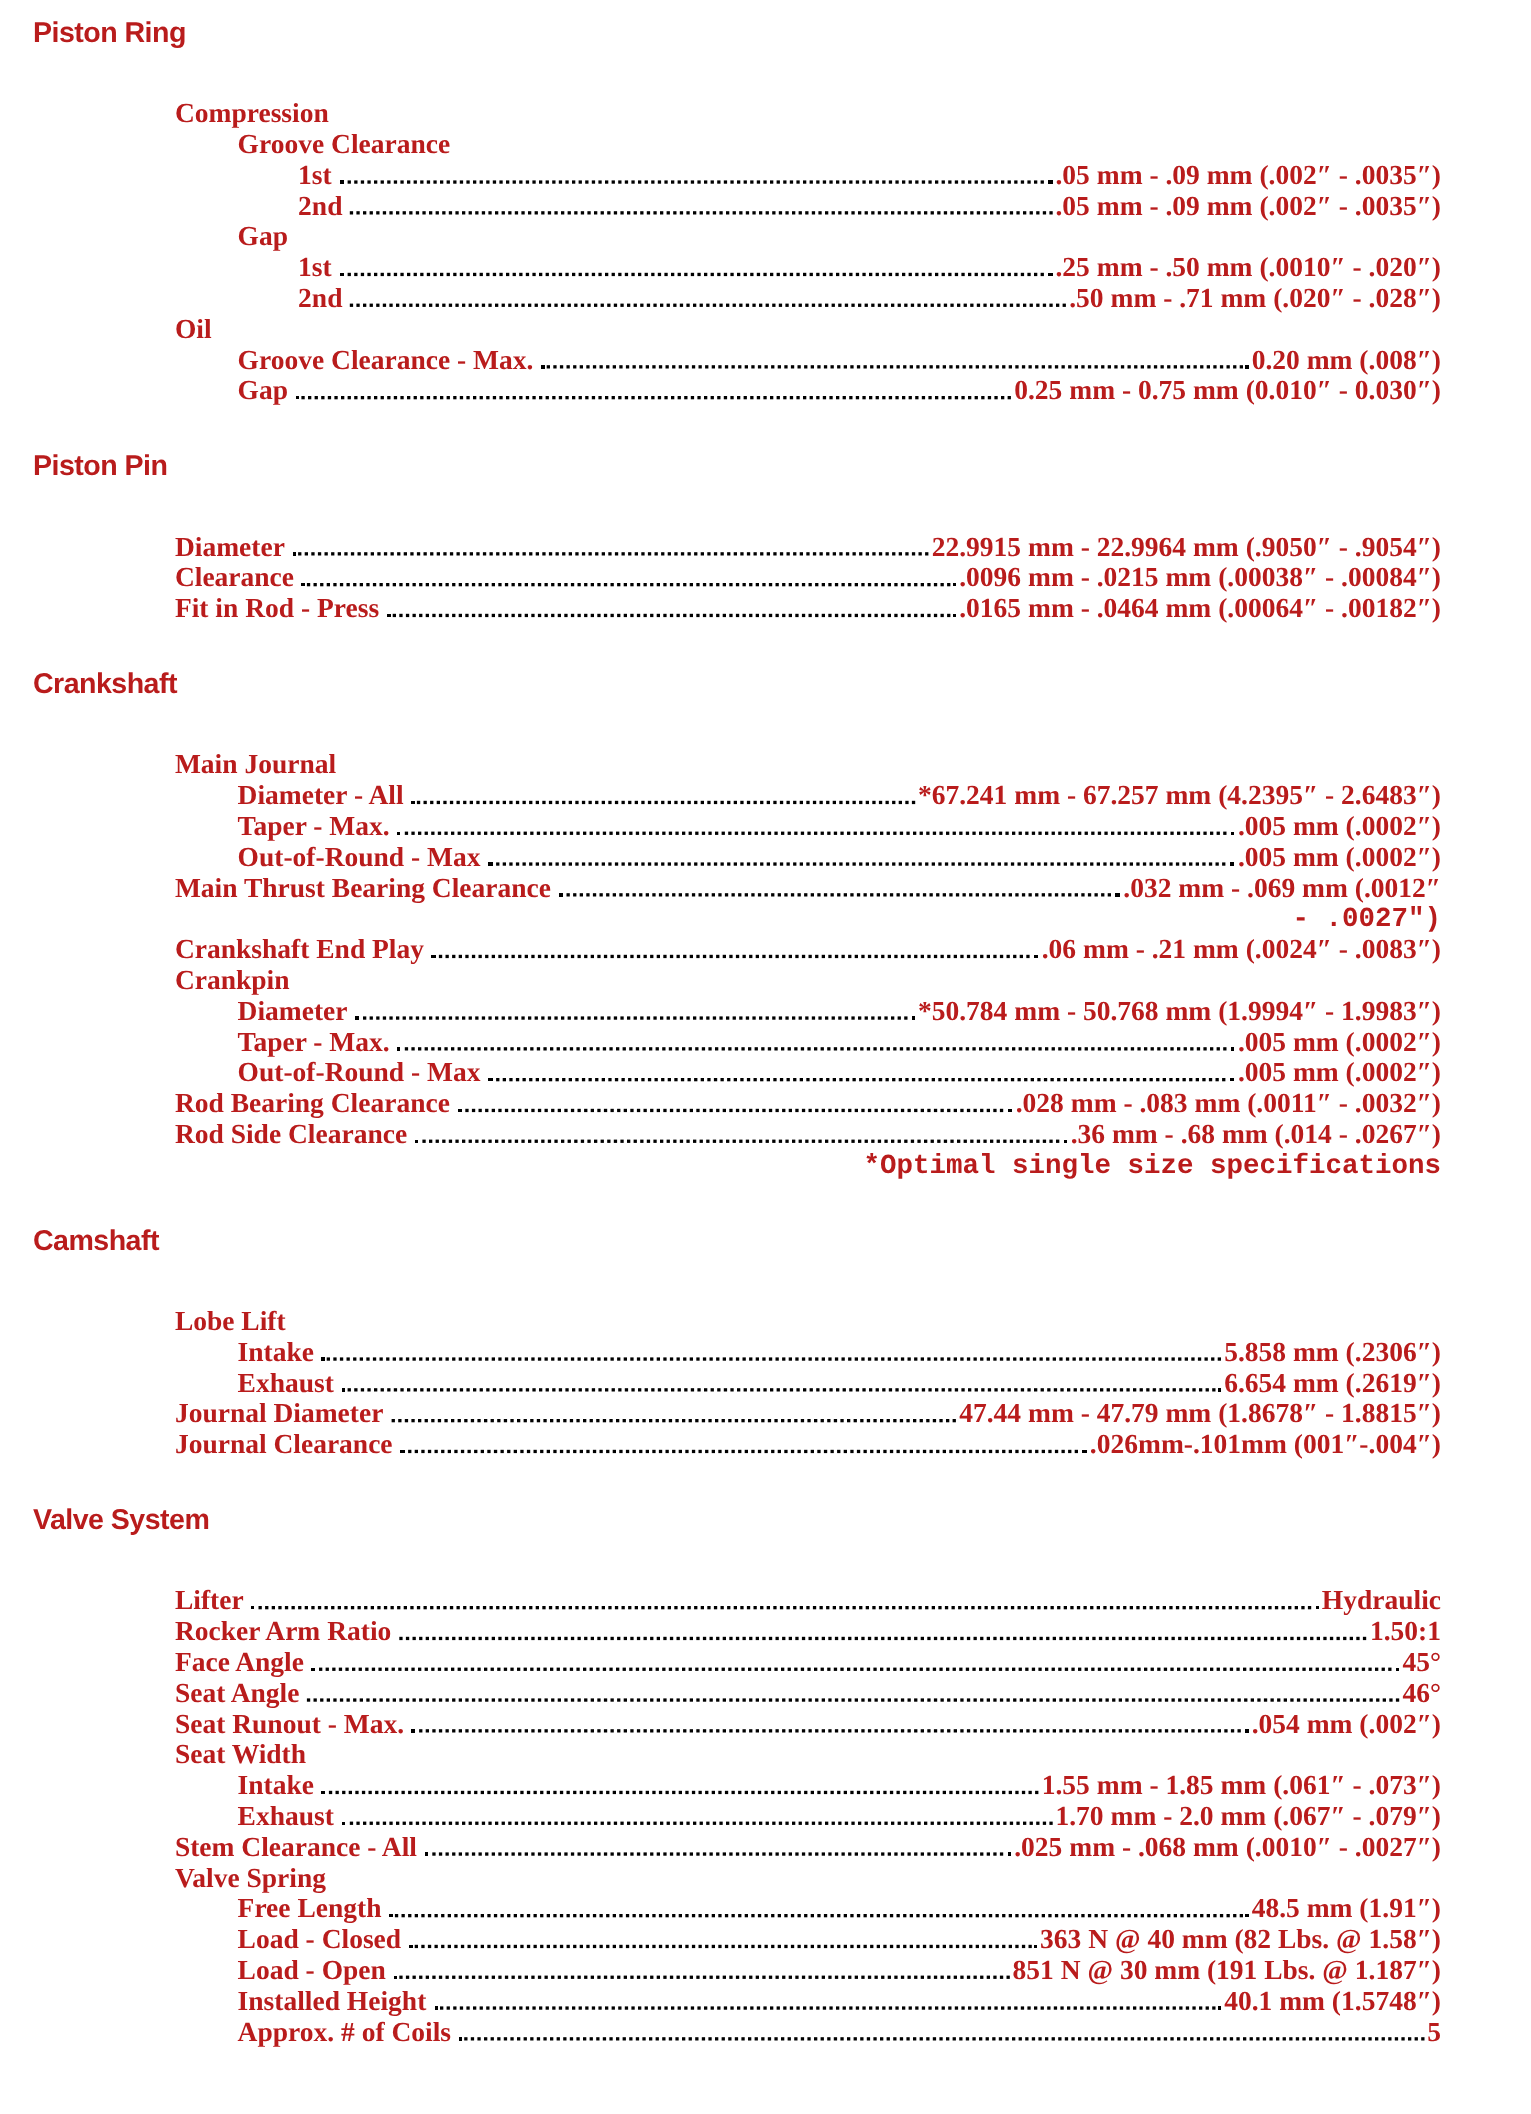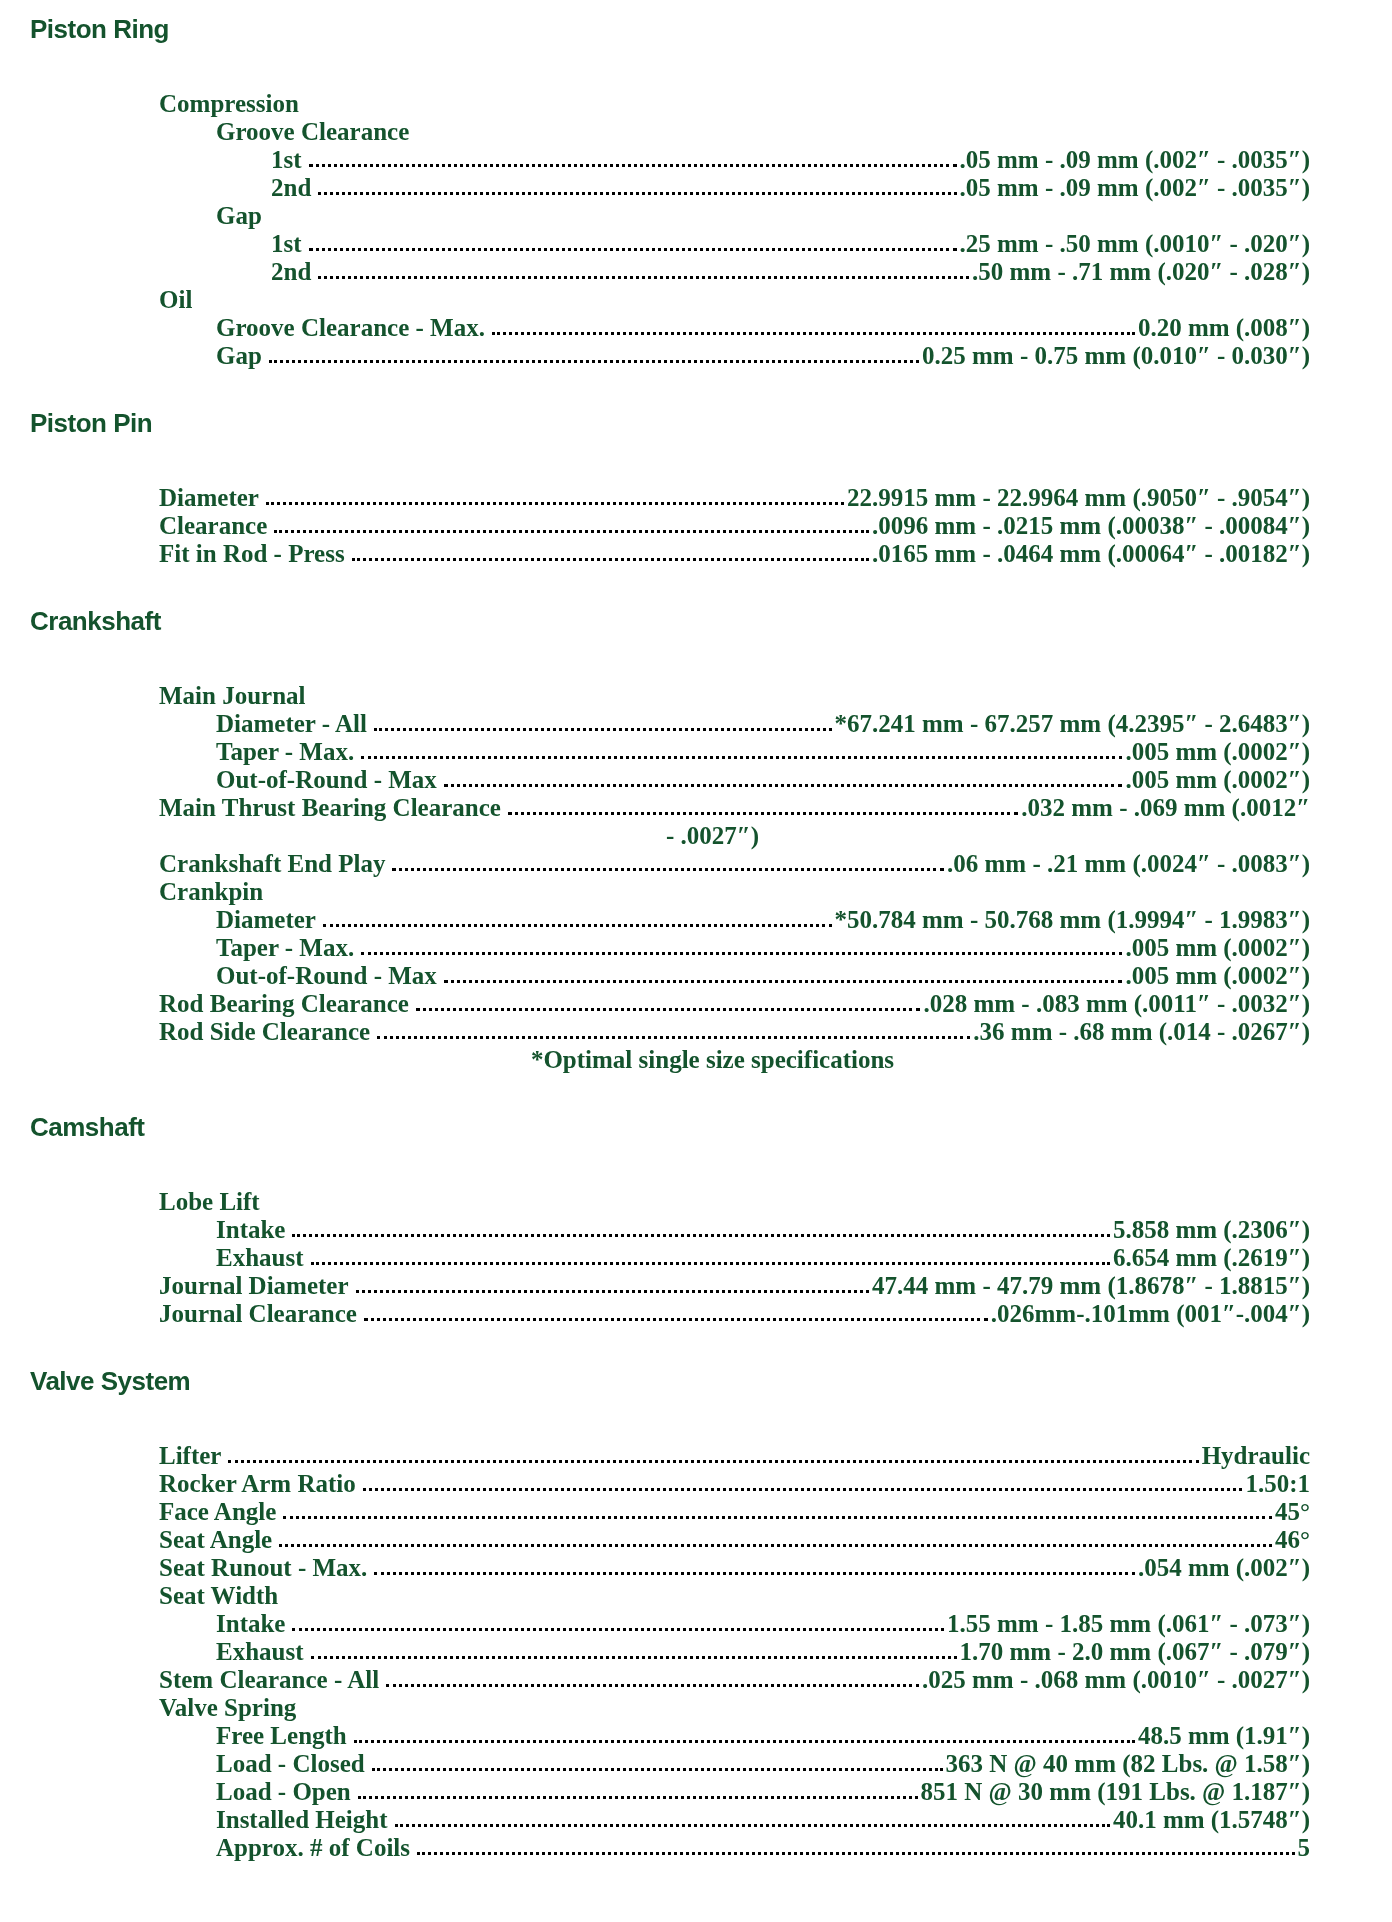--- a/index.html
+++ b/index.html
@@ -6,21 +6,21 @@
     margin: 0;
     padding: 0;
     background: #ffffff;
   }
   .page {
     position: relative;
     width: 1392px;
     min-height: 1922px;
     box-sizing: border-box;
     background: #ffffff;
-    color: #14532d;
+    color: #b91c1c;
     padding: 14px 82px 20px 30px;
     font-family: "Liberation Serif", "DejaVu Serif", serif;
     font-size: 25px;
     font-weight: bold;
     overflow: hidden;
   }
   .section { margin: 0; }
   .section + .section { margin-top: 38px; }
   .section-title {
     font-family: "Liberation Sans", "DejaVu Sans", sans-serif;
@@ -35,21 +35,21 @@
   }
   .row {
     display: flex;
     align-items: stretch;
     height: 28px;
     line-height: 28px;
     white-space: nowrap;
   }
   .row.indent-1 { padding-left: 57px; }
   .row.indent-2 { padding-left: 112px; justify-content: flex-end; }
-  .row.right { justify-content: center; }
+  .row.right { justify-content: flex-end; font-family: Liberation Mono, monospace; }
   .label { flex: 0 0 auto; margin-left: 44px; }
   .value { flex: 0 0 auto; }
   .leader {
     flex: 1 1 auto;
     min-width: 18px;
     position: relative;
   }
   .leader::after {
     content: "";
     position: absolute;

